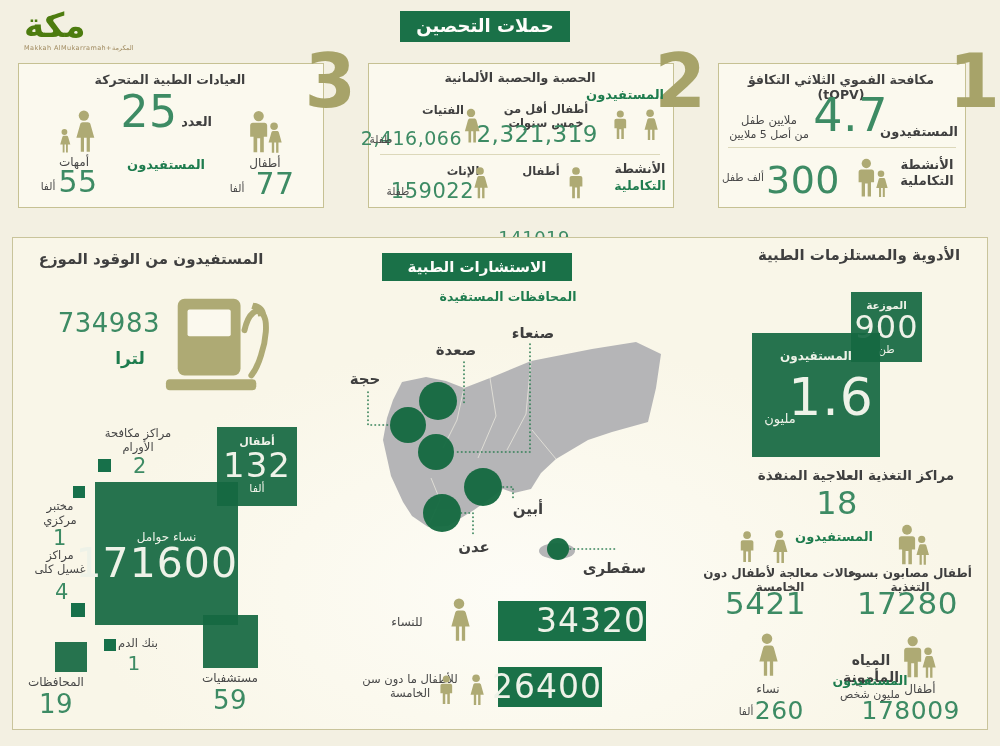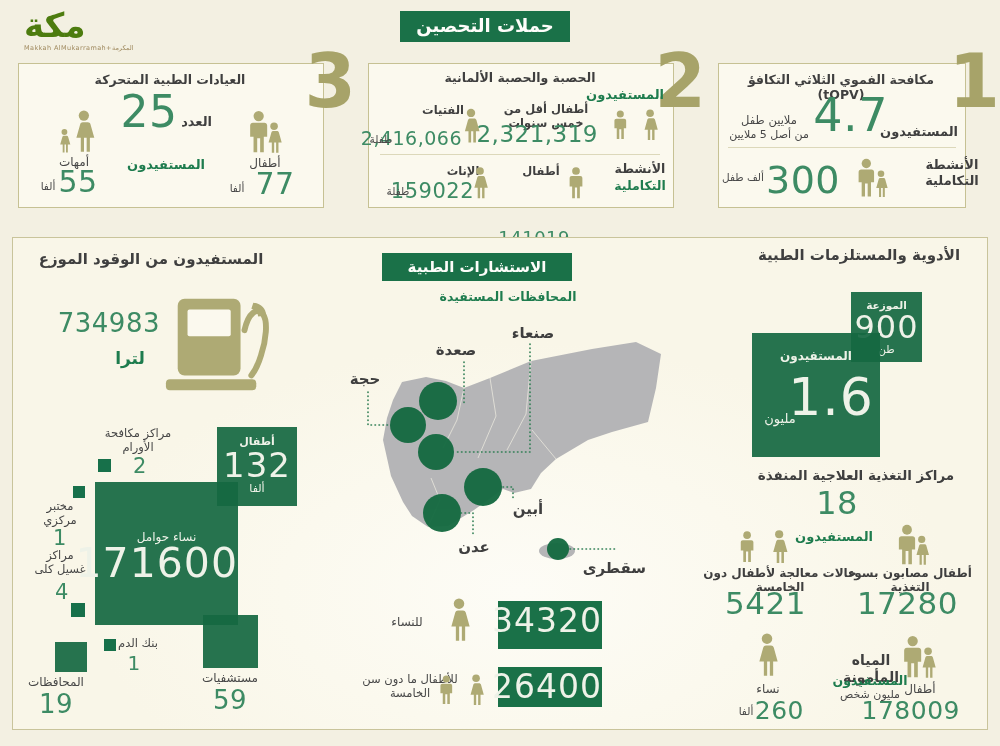--- a/index.html
+++ b/index.html
@@ -50,21 +50,21 @@
   <div class="abs tbox" style="left:718px;top:63px;width:246px;height:143px;"></div>
   <div class="abs rank" style="left:952px;top:44px;width:48px;">1</div>
   <div class="abs lbl c" style="left:726px;top:72px;width:230px;font-size:12.5px;">مكافحة الفموي الثلاثي التكافؤ (tOPV)</div>
   <div class="abs lbl c" style="left:886px;top:124px;width:72px;font-size:13px;">المستفيدون</div>
   <div class="abs num c" style="left:826px;top:92px;width:62px;font-size:46px;">4.7</div>
   <div class="abs c" style="left:714px;top:114px;width:110px;">
     <div class="slbl" style="font-size:11.5px;">ملايين طفل</div>
     <div class="slbl" style="font-size:11px;">من أصل 5 ملايين</div>
   </div>
   <div class="abs divider" style="left:728px;top:147px;width:228px;"></div>
-  <div class="abs lbl c" style="left:896px;top:157px;width:62px;font-size:13px;margin-left:25px;">الأنشطة التكاملية</div>
+  <div class="abs lbl c" style="left:896px;top:157px;width:62px;font-size:13px;">الأنشطة التكاملية</div>
   <svg class="abs picon" style="left:852px;top:158px;" width="42" height="40" viewBox="0 0 30 30">
     <use href="#p-male" width="20" height="30"></use>
       <use href="#p-female" x="14" y="9" width="14" height="21"></use>
   </svg>
   <div class="abs num c" style="left:762px;top:161px;width:82px;font-size:38px;">300</div>
   <div class="abs unit c" style="left:722px;top:172px;width:42px;">ألف طفل</div>
 
   <div class="abs tbox" style="left:368px;top:63px;width:304px;height:143px;"></div>
   <div class="abs rank" style="left:658px;top:44px;width:48px;">2</div>
   <div class="abs lbl c" style="left:420px;top:70px;width:200px;font-size:12.5px;">الحصبة والحصبة الألمانية</div>
@@ -196,21 +196,21 @@
   <div class="abs lbl c" style="left:430px;top:341px;width:52px;font-size:15px;">صعدة</div>
   <div class="abs lbl c" style="left:344px;top:370px;width:42px;font-size:15px;">حجة</div>
   <div class="abs lbl c" style="left:506px;top:500px;width:44px;font-size:15px;">أبين</div>
   <div class="abs lbl c" style="left:452px;top:538px;width:44px;font-size:15px;">عدن</div>
   <div class="abs lbl c" style="left:586px;top:559px;width:60px;font-size:15px;">سقطرى</div>
 
   <div class="abs slbl c" style="left:382px;top:615px;width:50px;">للنساء</div>
   <svg class="abs picon" style="left:444px;top:594px;" width="30" height="52" viewBox="0 0 20 30">
       <use href="#p-female" width="20" height="30"></use>
     </svg>
-  <div class="abs gbx" style="left:498px;top:601px;width:104px;height:48px;">
+  <div class="abs gbx" style="left:498px;top:601px;width:104px;height:40px;padding-left:44px;">
     <span style="font-size:33px;line-height:40px;letter-spacing:1px;">34320</span>
   </div>
   <div class="abs slbl c" style="left:362px;top:673px;width:96px;font-size:11.5px;">للأطفال ما دون سن الخامسة</div>
   <svg class="abs picon" style="left:436px;top:672px;" width="52" height="36" viewBox="0 0 48 30">
     <use href="#p-male" x="0" y="1" width="19" height="28"></use>
       <use href="#p-female" x="27" width="20" height="30"></use>
   </svg>
   <div class="abs gbx" style="left:498px;top:667px;width:104px;height:40px;">
     <span style="font-size:33px;line-height:40px;letter-spacing:1px;">26400</span>
   </div>

